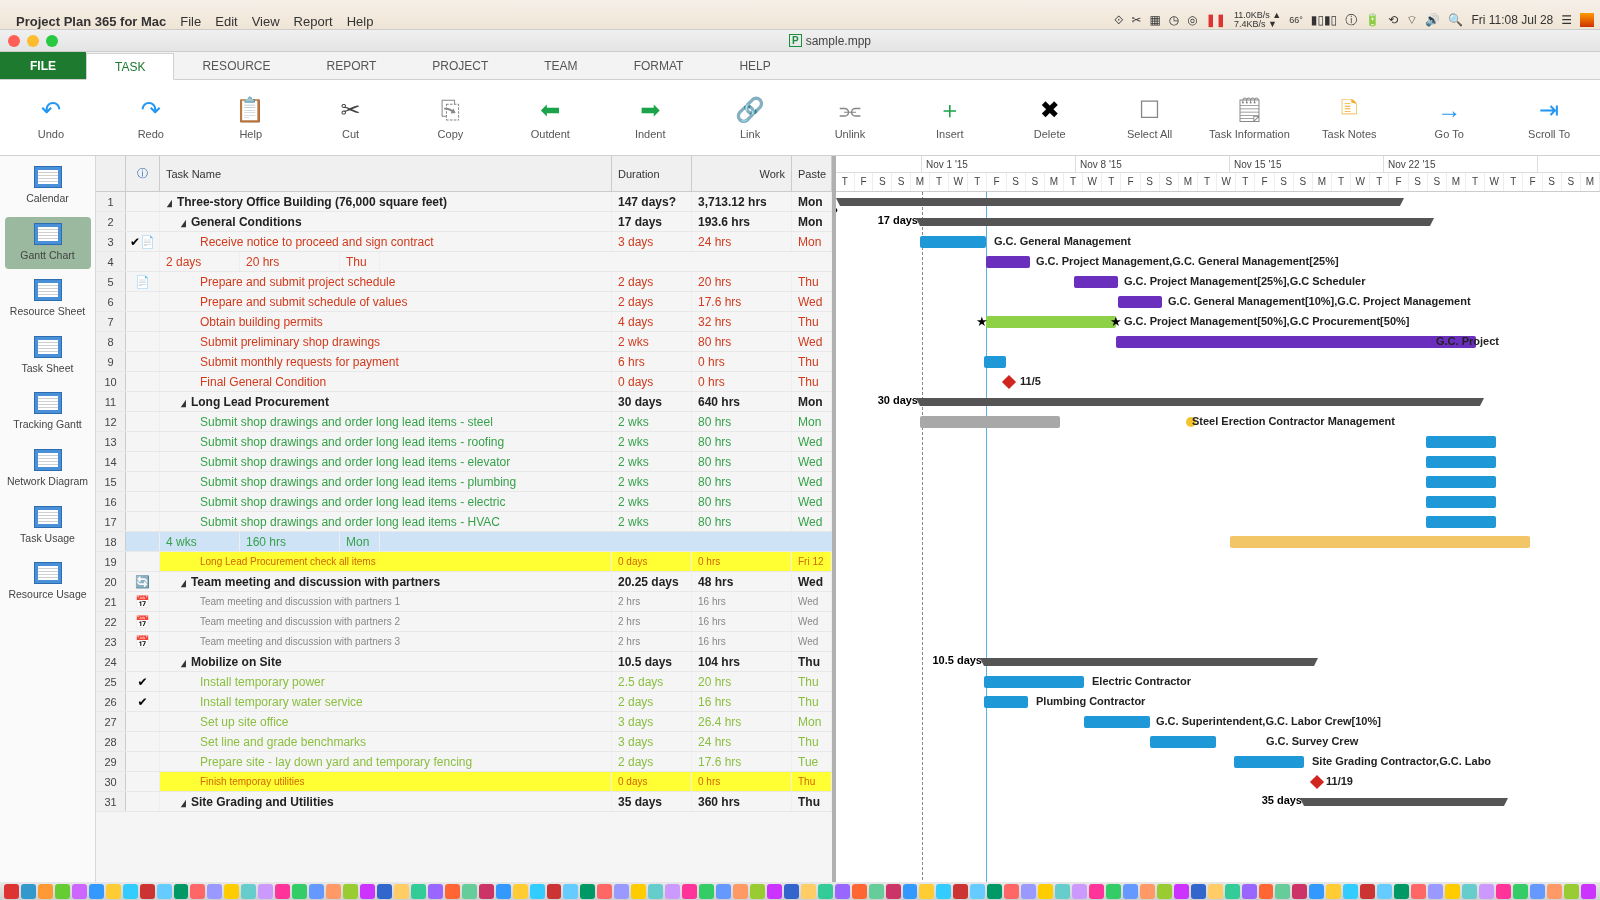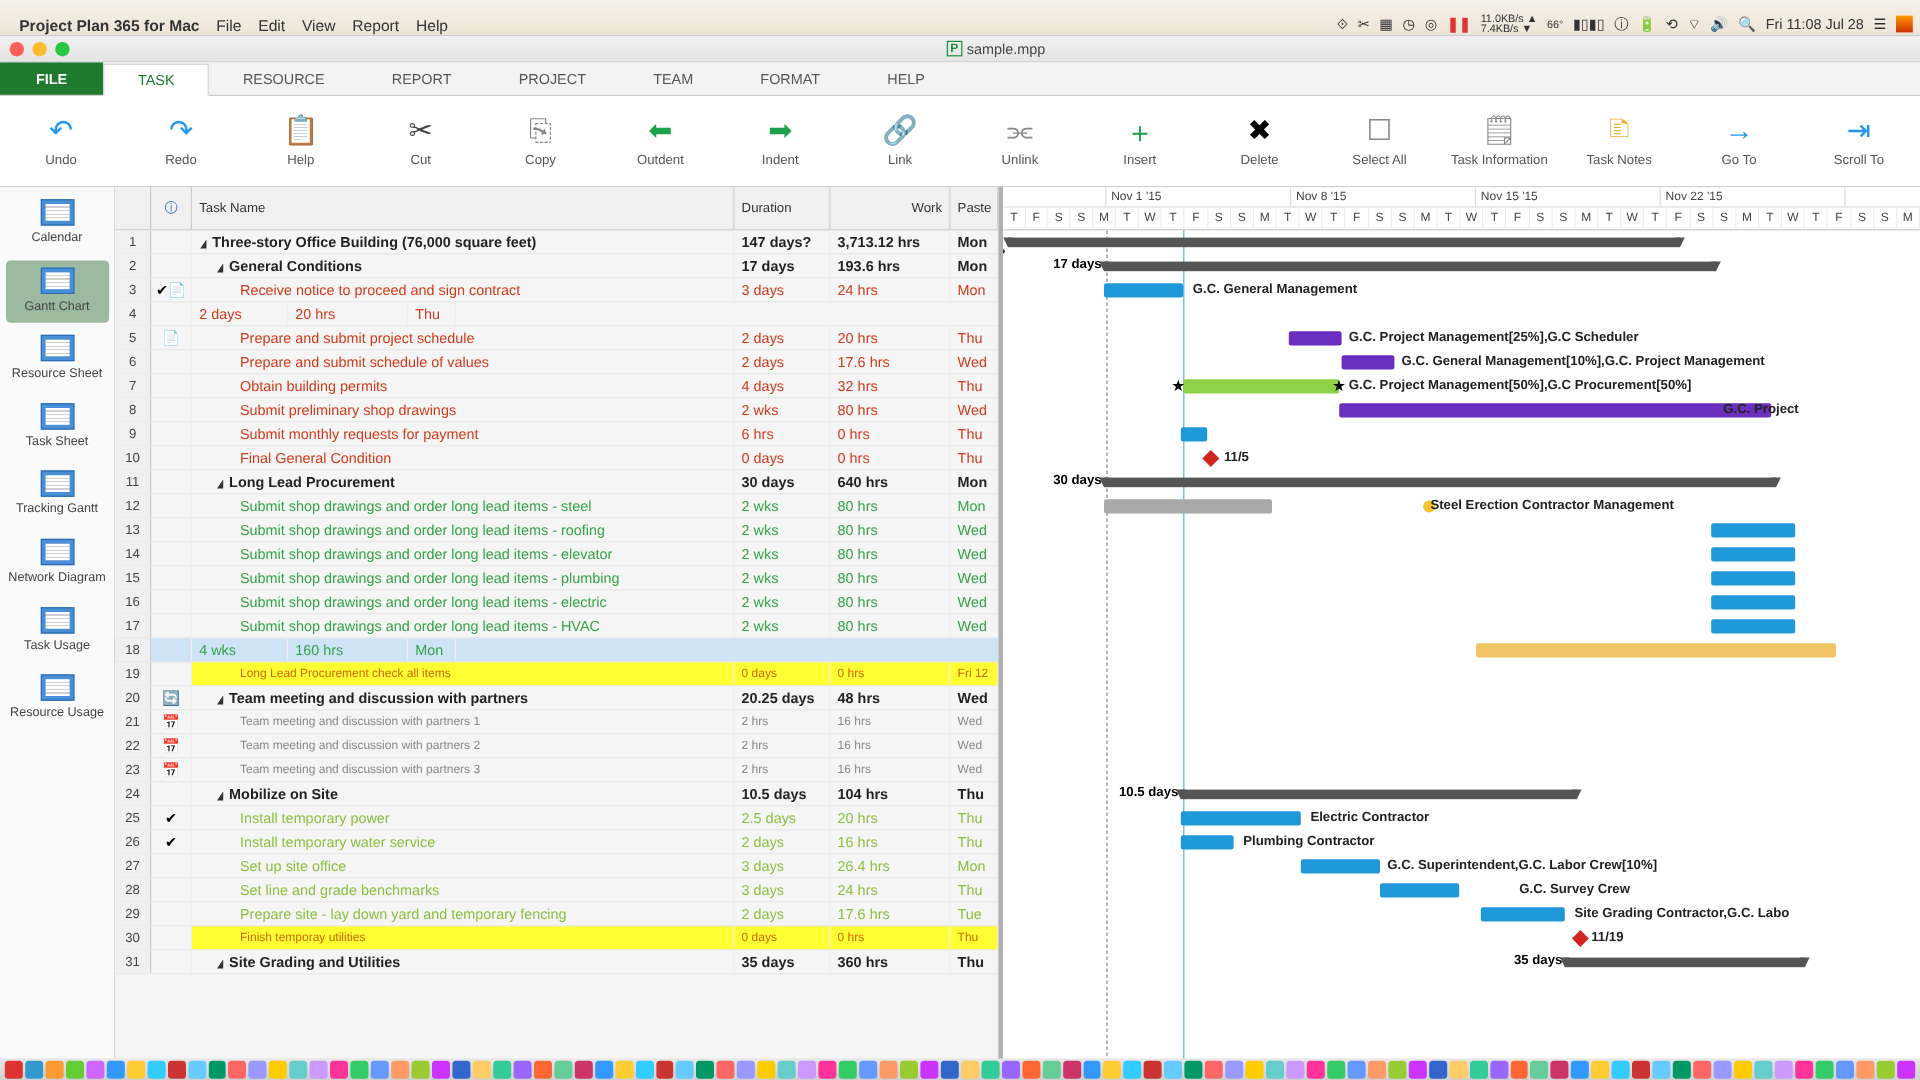--- a/index.html
+++ b/index.html
@@ -817,20 +817,24 @@
           <div class="summary-label" style="right: 762px;">147 days?</div>
           <div class="summary-bar" style="left: 4px; width: 560px;"></div>
         </div>
         <div class="glane" style="top: 20px;">
           <div class="summary-label" style="right: 682px;">17 days</div>
           <div class="summary-bar" style="left: 84px; width: 510px;"></div>
         </div>
         <div class="glane" style="top: 40px;">
           <div class="bar blue" style="left: 84px; width: 66px;"></div>
           <div class="bar-label" style="left: 158px;">G.C. General Management</div>
+        </div>
+        <div class="glane" style="top: 60px;">
+          <div class="bar purple" style="left: 150px; width: 44px;"></div>
+          <div class="bar-label" style="left: 200px;">G.C. Project Management,G.C. General Management[25%]</div>
         </div>
         <div class="glane" style="top: 80px;">
           <div class="bar purple" style="left: 238px; width: 44px;"></div>
           <div class="bar-label" style="left: 288px;">G.C. Project Management[25%],G.C Scheduler</div>
         </div>
         <div class="glane" style="top: 100px;">
           <div class="bar purple" style="left: 282px; width: 44px;"></div>
           <div class="bar-label" style="left: 332px;">G.C. General Management[10%],G.C. Project Management</div>
         </div>
         <div class="glane" style="top: 120px;">

